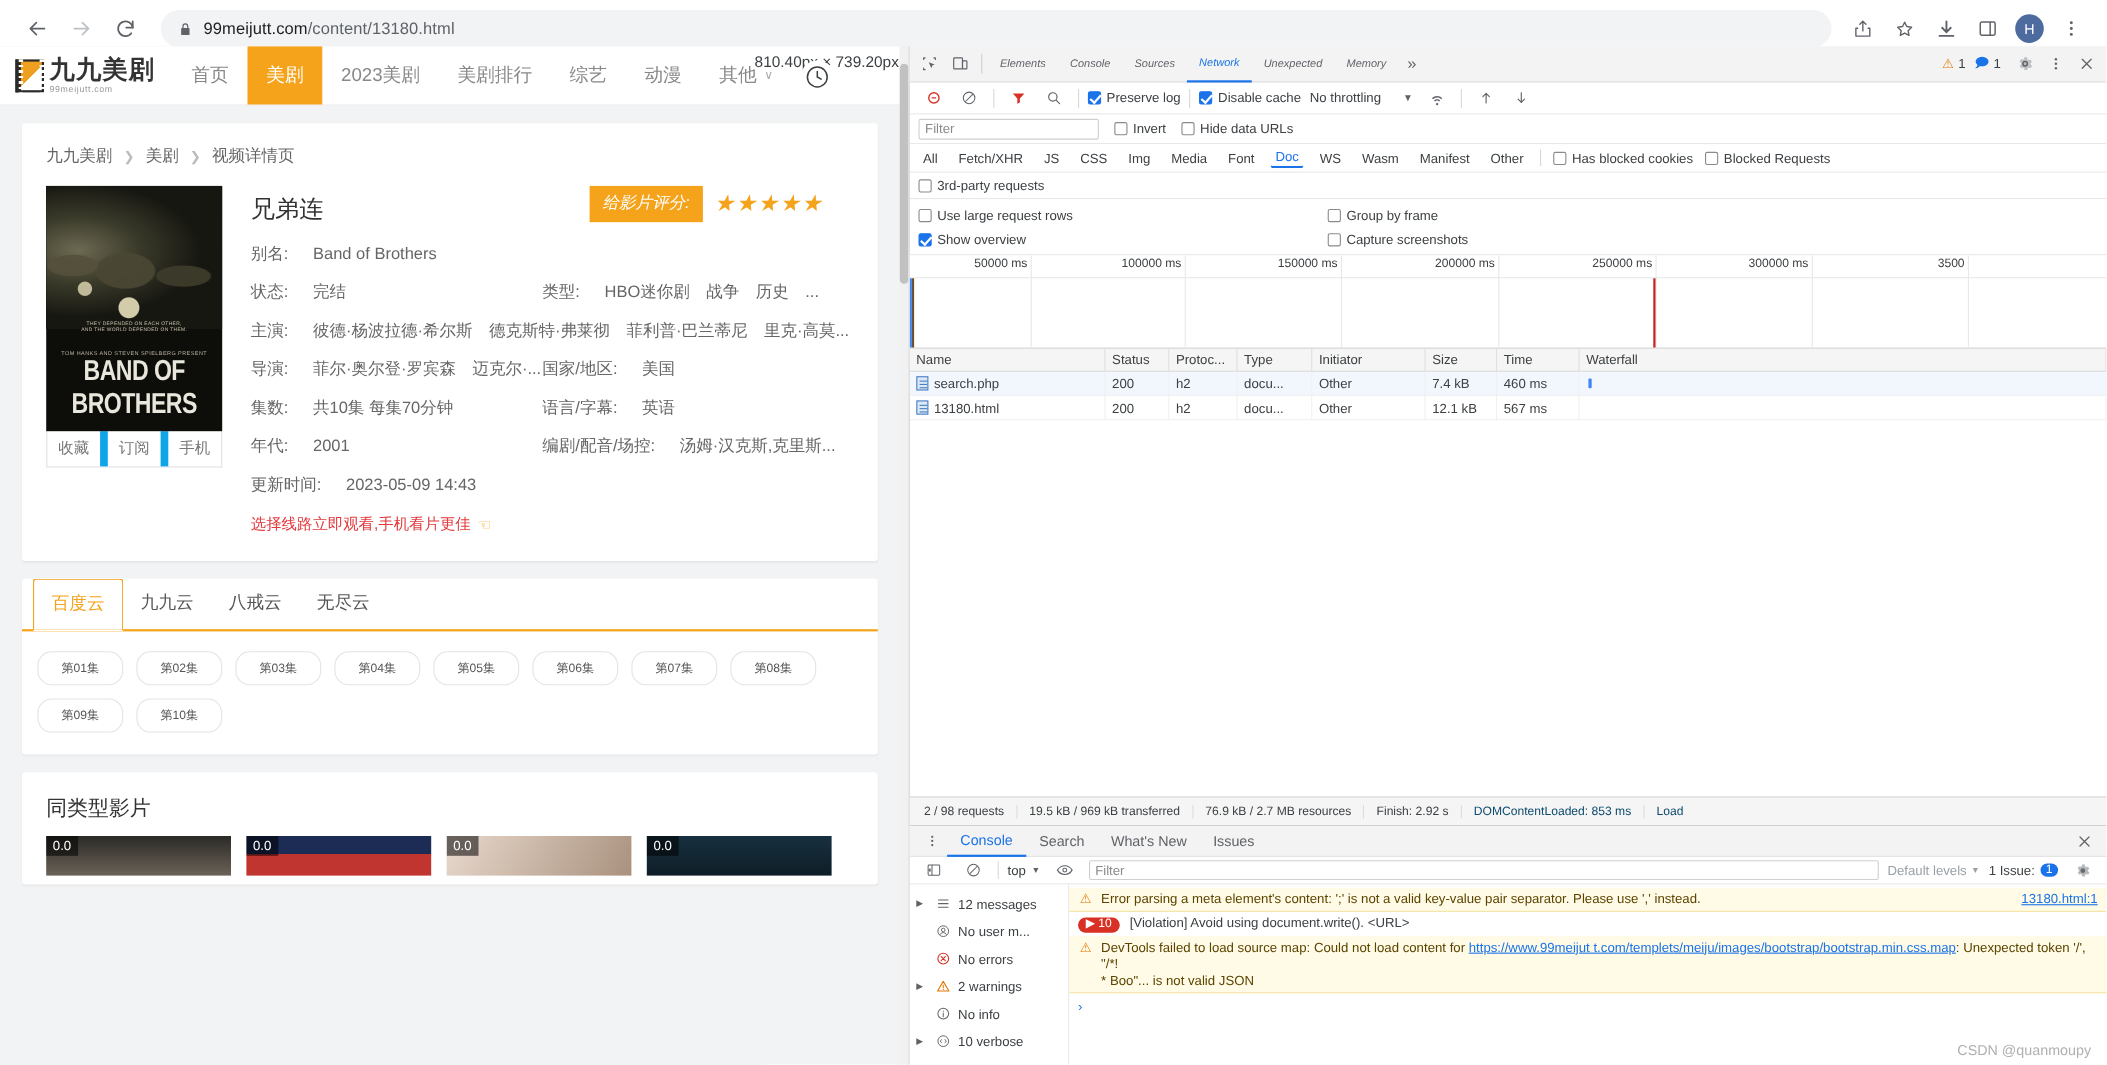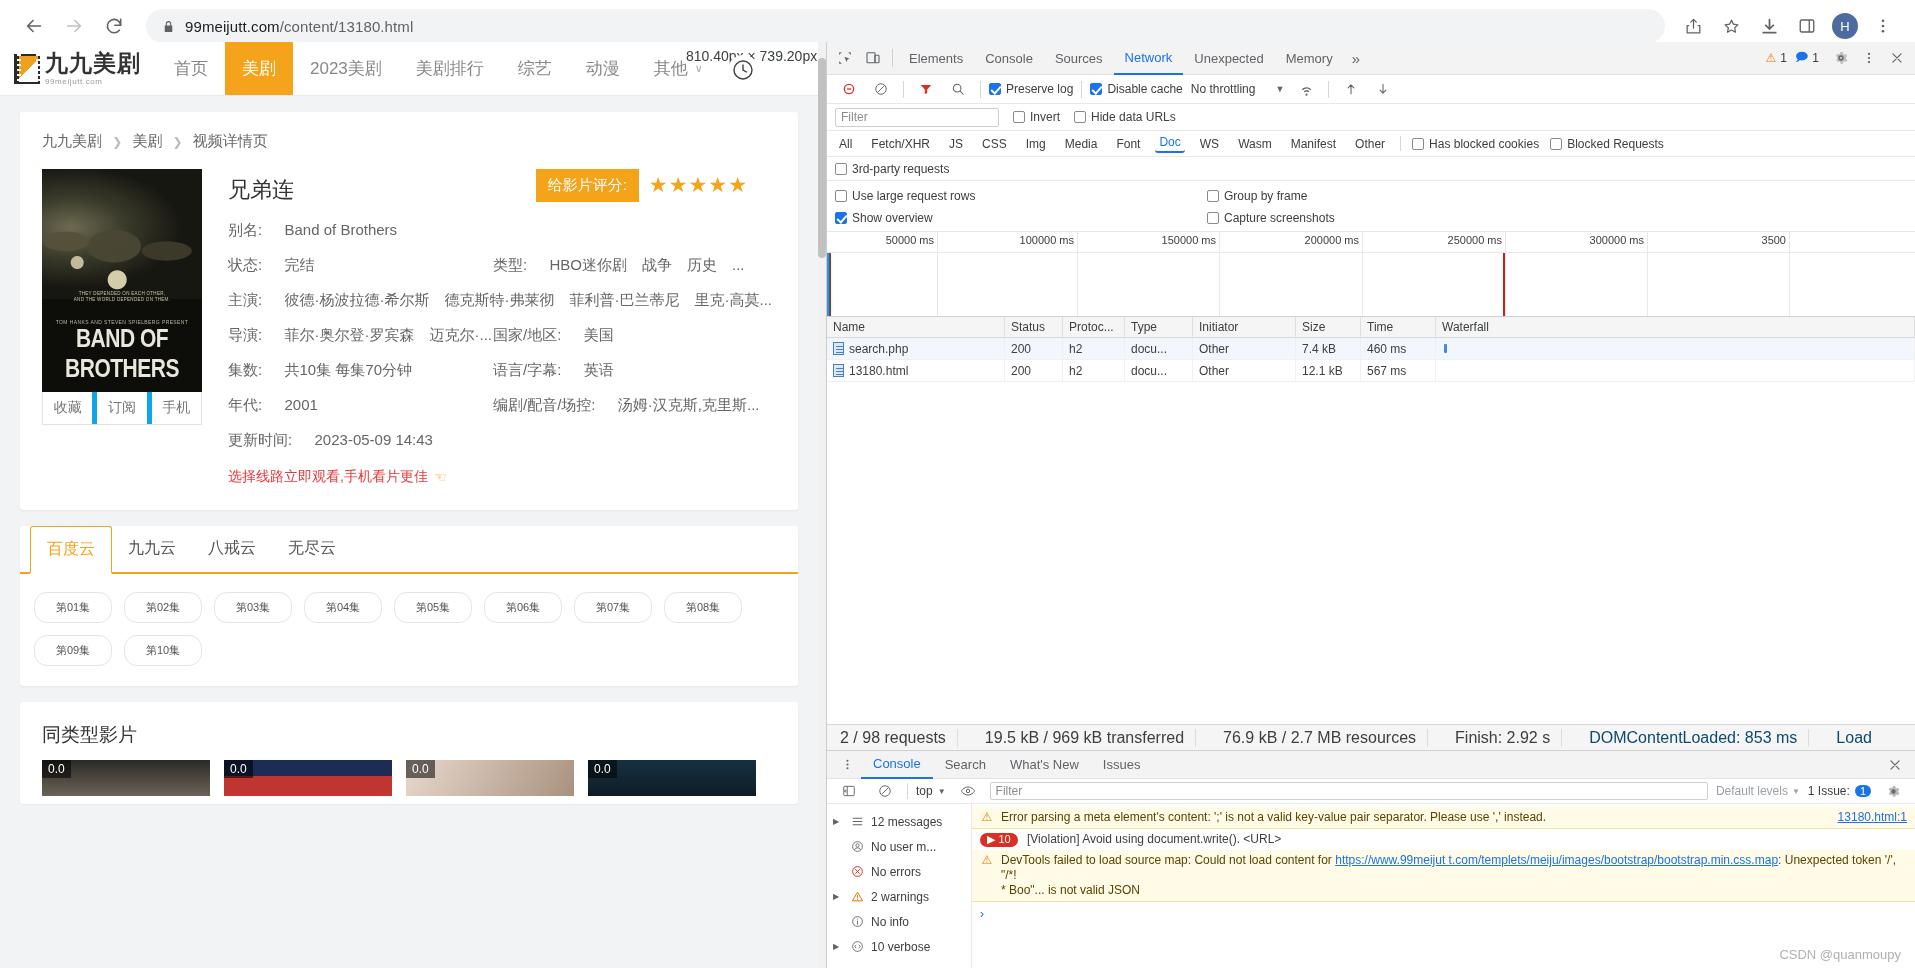--- a/index.html
+++ b/index.html
@@ -114,27 +114,27 @@
     font-size:5px; color:#b9b3a0; letter-spacing:0.4px;
   }
   .poster .ph-title {
     position:absolute; left:0; top:160px; width:100%; text-align:center;
     font-size:21px; font-weight:bold; color:#e9e6dc; letter-spacing:-0.5px;
     font-family:"Liberation Sans", sans-serif; transform:scaleY(1.25);
   }
   .poster-btns { display:flex; border:1px solid #e2e2e2; border-top:none; }
   .poster-btn {
     flex:1; text-align:center; padding:7px 0; font-size:14px; color:#777;
-    border-right:5px solid #0ea5e9;
+    border-right:7px solid #0ea5e9;
   }
   .poster-btn:last-child { border-right:none; }
 
   .info-col { flex:1; padding-left:26px; position:relative; }
   .vid-title { font-size:22px; color:#333; font-weight:normal; margin:6px 0 0 0; }
-  .rate-box { position:absolute; right:28px; top:0; display:flex; align-items:center; }
+  .rate-box { position:absolute; right:28px; top:0; display:flex; align-items:center;font-style:italic; }
   .rate-label {
     background:#f5a31a; color:#fff; font-size:15px; padding:8px 12px; line-height:1.1;
   }
   .stars { margin-left:10px; font-size:21px; color:#f5a31a; letter-spacing:1px; }
 
   .meta-line { font-size:15px; color:#666; margin-top:16px; display:flex; }
   .meta-left { width:265px; flex:none; }
   .meta-right { flex:1; }
   .meta-k { color:#666; }
   .meta-v { color:#666; }
@@ -190,22 +190,23 @@
     font-family:"Liberation Sans", sans-serif; font-size:12px; color:#3c4043;
     display:flex; flex-direction:column;
   }
   .dt-tabbar {
     height:33px; display:flex; align-items:center; border-bottom:1px solid #e0e0e0;
     background:#f3f3f3; padding:0 4px; flex:none;
   }
   .dt-iconbtn { width:28px; height:26px; display:flex; align-items:center; justify-content:center; color:#5f6368; }
   .dt-vsep { width:1px; height:18px; background:#d0d0d0; margin:0 5px; }
   .dt-tab {
-    padding:0 11px; height:33px; display:flex; align-items:center; font-size:13px; color:#5f6368;
+    padding:0 11px; height:33px; display:flex; align-items:center; font-size:10px; color:#5f6368;
     white-space:nowrap;
+    font-style:italic;
   }
   .dt-tab.active { color:#1a73e8; border-bottom:2px solid #1a73e8; }
   .dt-more { padding:0 8px; color:#5f6368; font-size:15px; }
   .dt-spacer { flex:1; }
   .badge {
     display:inline-flex; align-items:center; gap:4px; font-size:12px; margin-right:8px;
     color:#3c4043;
   }
   .badge .w-ic { color:#e37400; }
   .badge .i-ic { color:#1a73e8; }
@@ -283,22 +284,22 @@
     vertical-align:-2px; margin-right:5px; position:relative;
   }
   .doc-ic:after {
     content:""; position:absolute; left:2px; top:3px; width:7px; height:1px;
     box-shadow:0 0 0 0 #4a7fc1, 0 3px 0 0 #4a7fc1, 0 6px 0 0 #4a7fc1;
     background:#4a7fc1;
   }
   .wf-bar { height:9px; background:#4285f4; border-radius:1px; }
 
   .dt-status {
-    height:26px; display:flex; align-items:center; gap:16px; border-top:1px solid #d6d6d6;
-    background:#f5f5f5; font-size:16px; color:#3c4043; flex:none; padding:0 2px;
+    height:26px; display:flex; align-items:center; gap:0; border-top:1px solid #d6d6d6;
+    background:#f5f5f5; font-size:11px; color:#3c4043; flex:none; padding:0 2px;
   }
   .st-item { padding:0 11px; border-right:1px solid #dcdcdc; white-space:nowrap; }
   .st-item:last-child { border-right:none; }
   .st-link { color:#0c4a6e; }
 
   .dt-drawer { flex:none; border-top:1px solid #d0d0d0; display:flex; flex-direction:column;
                height:218px; background:#fff; }
   .drawer-tabs {
     height:28px; display:flex; align-items:center; padding:0 6px; border-bottom:1px solid #e3e3e3;
     background:#f3f3f3; flex:none;

